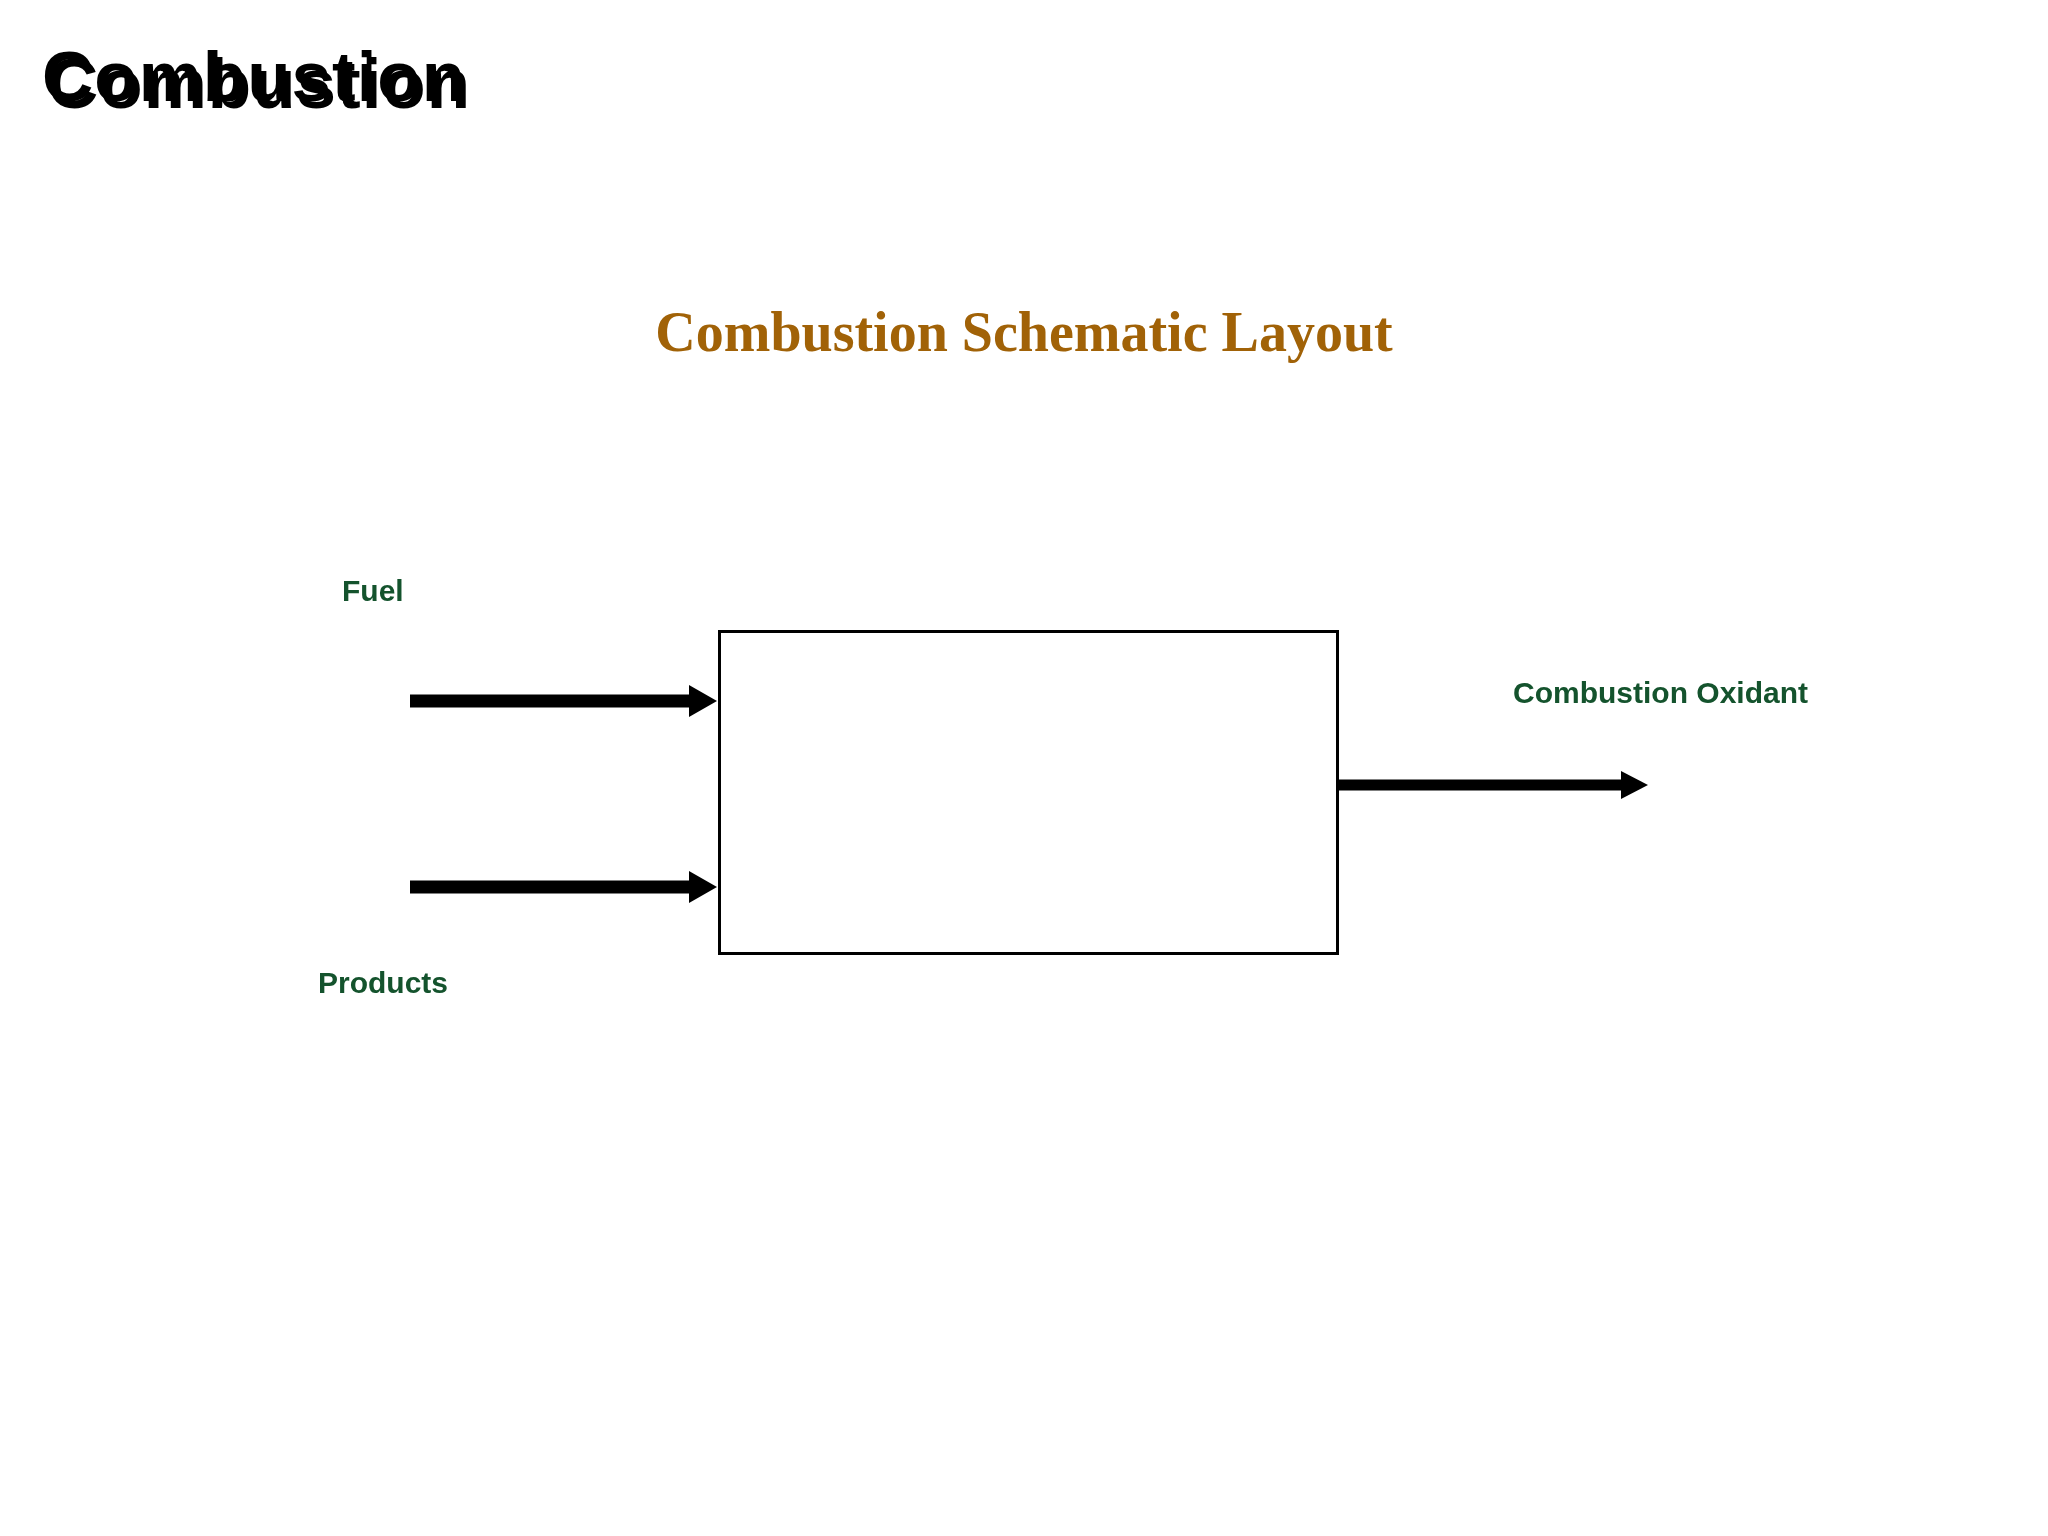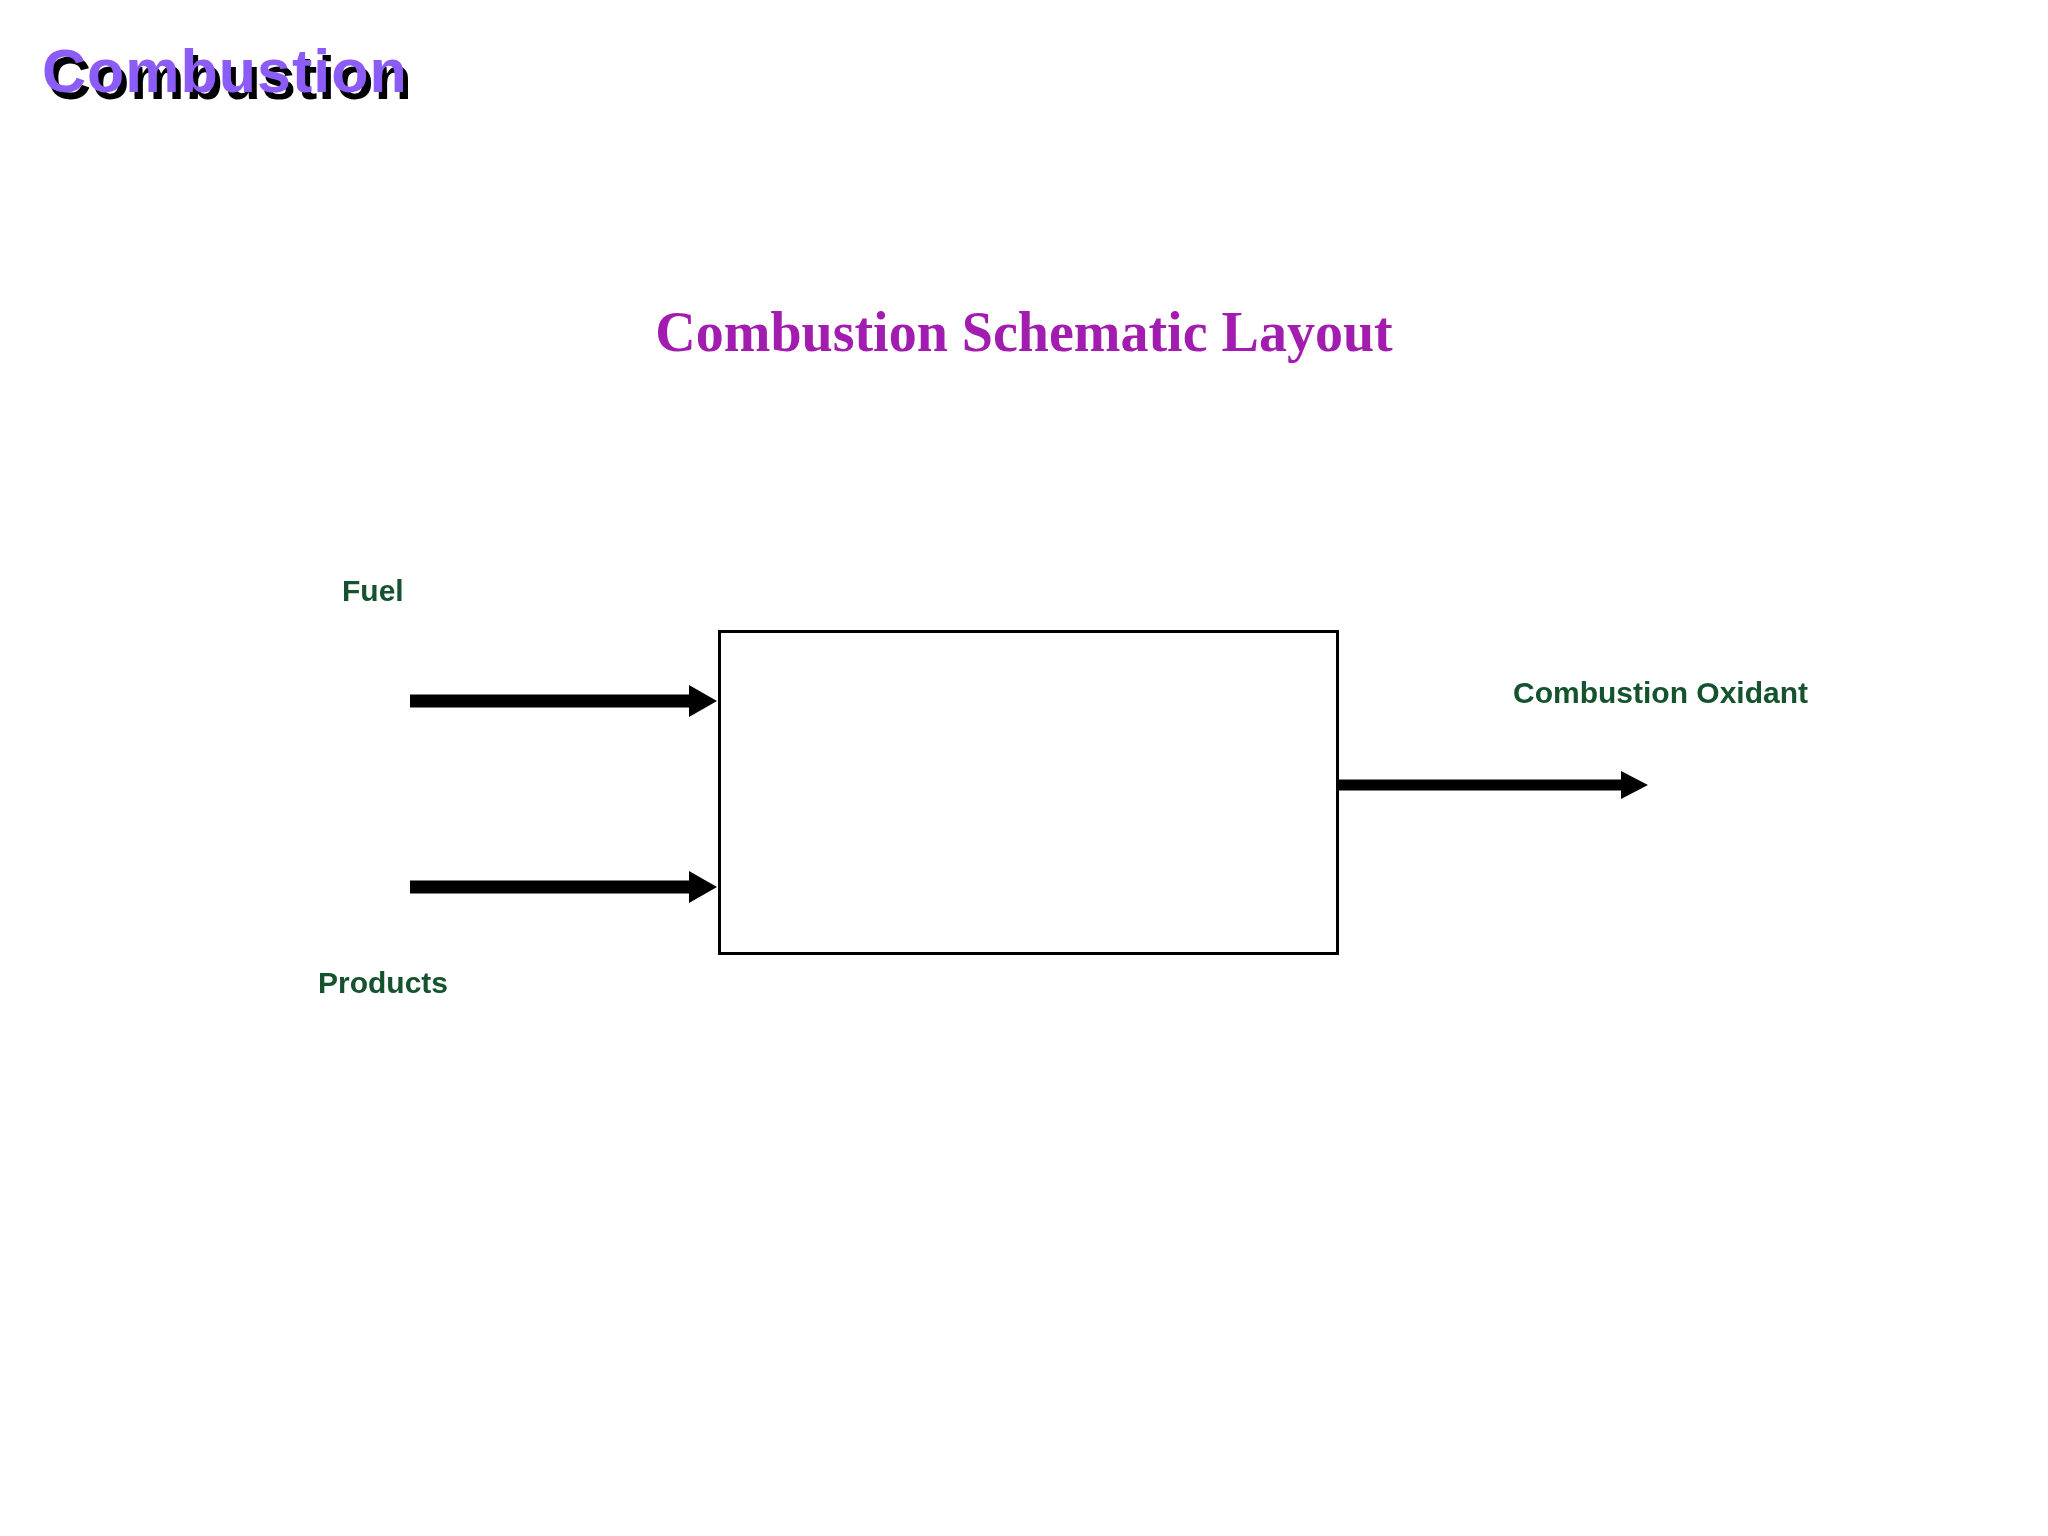--- a/index.html
+++ b/index.html
@@ -15,41 +15,41 @@
     overflow: hidden;
     font-family: "Liberation Sans", sans-serif;
     color: #000000;
   }
   .slide-title {
     position: absolute;
     left: 42px;
     top: 38px;
     margin: 0;
     font-family: "Liberation Sans", sans-serif;
-    font-size: 61px;
+    font-size: 71px;
     font-weight: bold;
     letter-spacing: 1px;
     line-height: 1.1;
-    color: #8b5cf6;
+    color: #000000;
     text-shadow: 5px 7px 0 #000000;
     white-space: nowrap;
     text-align: right;
   }
   .diagram-heading {
     position: absolute;
     left: 0;
     top: 300px;
     width: 2048px;
     margin: 0;
     text-align: center;
     font-family: "Liberation Serif", serif;
     font-size: 56px;
     font-weight: bold;
     line-height: 1.15;
-    color: #a21caf;
+    color: #a16207;
     white-space: nowrap;
   }
   .flow-label {
     position: absolute;
     font-family: "Liberation Sans", sans-serif;
     font-size: 30px;
     font-weight: bold;
     line-height: 1.1;
     color: #14532d;
     white-space: nowrap;

